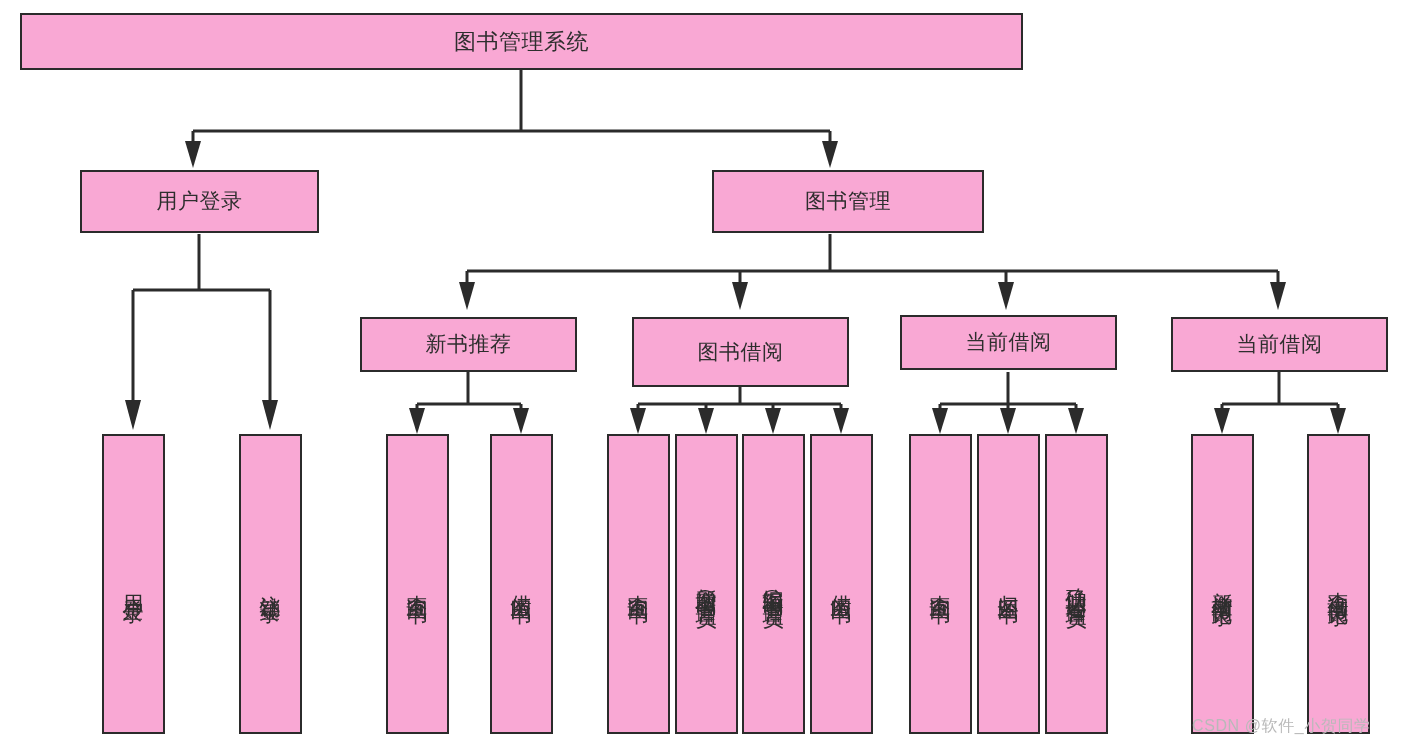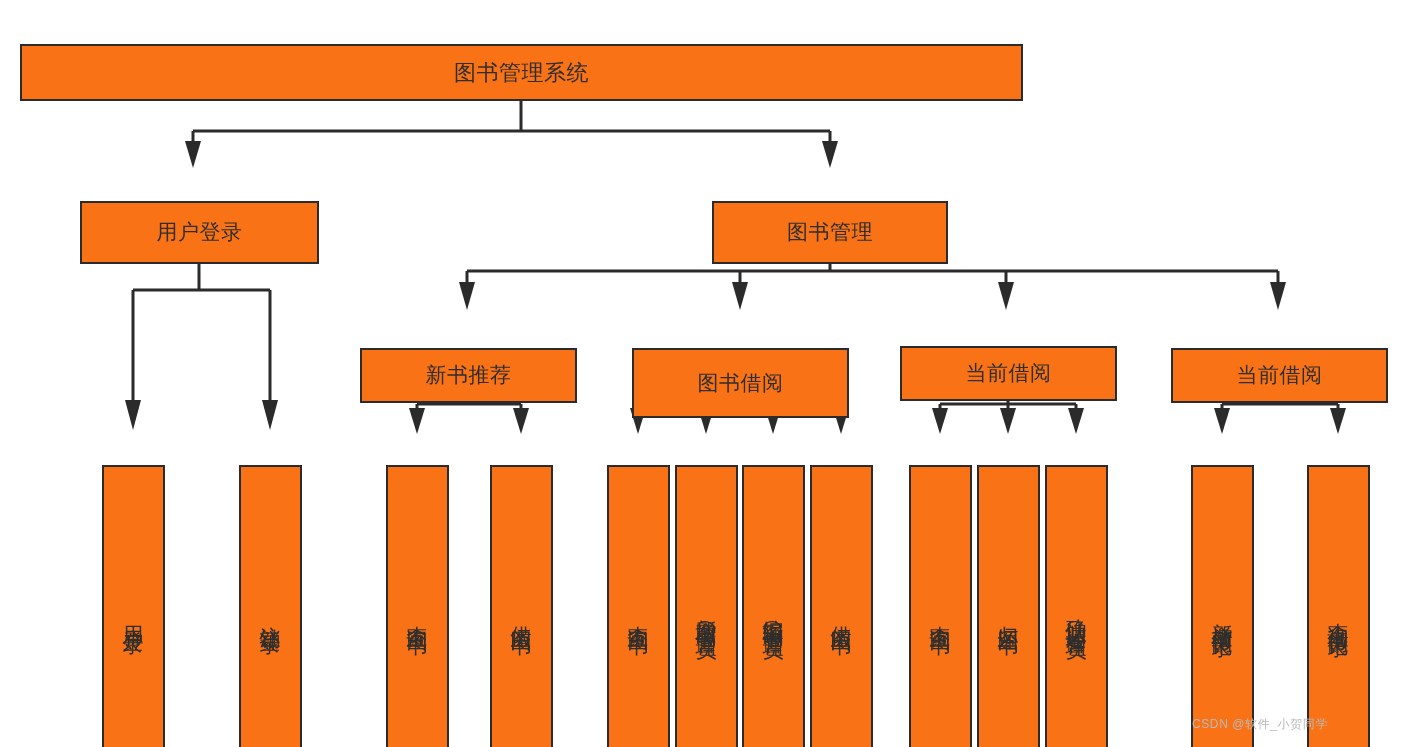--- a/index.html
+++ b/index.html
@@ -17,27 +17,26 @@
   }
   svg#wires{
     position:absolute;
     left:0; top:0;
     width:1405px; height:747px;
     pointer-events:none;
   }
   .node{
     position:absolute;
     box-sizing:border-box;
-    background:#f97316;
+    background:#f9a8d4;
     border:2px solid #2b2b2b;
     display:flex;
     align-items:center;
     justify-content:center;
     color:#2e2e2e;
-    margin-top:31px;
   }
   .node .lbl{
     display:block;
     line-height:1.18;
     letter-spacing:0.5px;
     white-space:pre;
     text-align:center;
   }
   
   .node.horiz .lbl{
@@ -53,21 +52,21 @@
   .node.vert .lbl{
     writing-mode:vertical-rl;
     text-orientation:upright;
     font-size:21px;
     letter-spacing:3px;
     line-height:1;
   }
   .watermark{
     position:absolute;
     color:#b9b9b9;
-    font-size:12px;
+    font-size:16px;
     letter-spacing:0.6px;
     white-space:nowrap;
     user-select:none;
   }
 </style>
 </head>
 <body>
 
 <div id="canvas">
 
@@ -150,21 +149,21 @@
   </svg>
 
   <div class="node horiz root" style="left:20px; top:13px; width:1003px; height:57px;">
     <span class="lbl">图书管理系统</span>
   </div>
 
   <div class="node horiz" style="left:80px; top:170px; width:239px; height:63px;">
     <span class="lbl">用户登录</span>
   </div>
 
-  <div class="node horiz" style="left:712px; top:170px; width:236px; height:63px;">
+  <div class="node horiz" style="left:712px; top:170px; width:272px; height:63px;">
     <span class="lbl">图书管理</span>
   </div>
 
   <div class="node horiz" style="left:360px; top:317px; width:217px; height:55px;">
     <span class="lbl">新书推荐</span>
   </div>
 
   <div class="node horiz" style="left:632px; top:317px; width:217px; height:70px;">
     <span class="lbl">图书借阅</span>
   </div>

